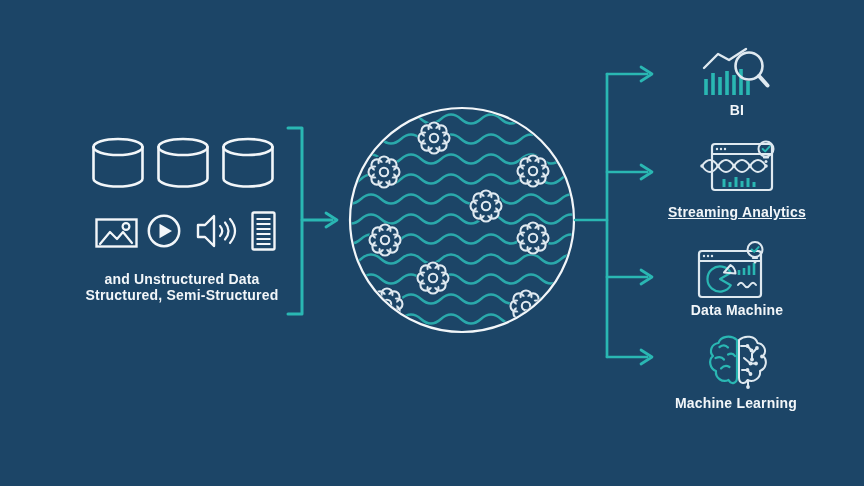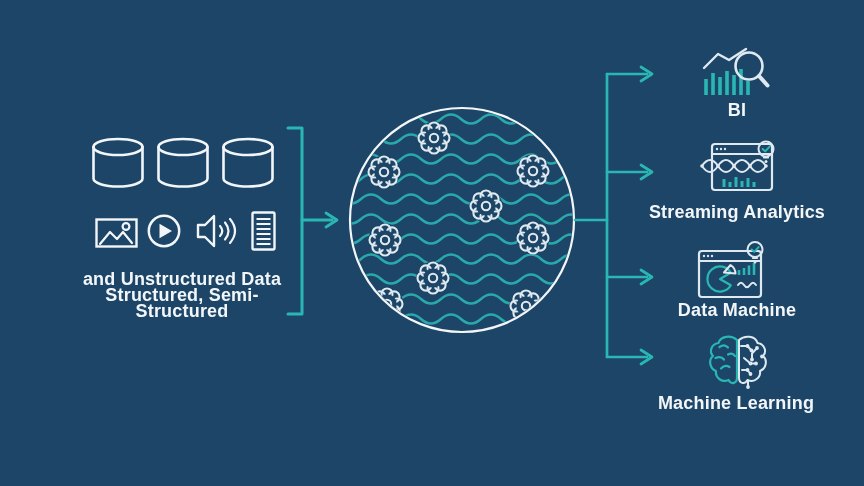--- a/index.html
+++ b/index.html
@@ -13,21 +13,21 @@
   .stage{
     position:relative;width:864px;height:486px;
     background:var(--background);
     font-family:"Liberation Sans",sans-serif;
     overflow:hidden;
   }
   .abs{position:absolute;}
   .label{
     color:var(--white);
     font-weight:700;
-    font-size:18px;
+    font-size:14px;
     line-height:16px;
     text-align:center;
     letter-spacing:.2px;
   }
   svg{display:block;overflow:visible;}
   .st-white{stroke:var(--white);fill:none;}
   .st-light{stroke:var(--icon_light);fill:none;}
   .st-teal{stroke:var(--teal);fill:none;}
   .st-wave{stroke:var(--wave);fill:none;stroke-width:2.4;}
   .fill-white{fill:var(--white);stroke:none;}
@@ -194,21 +194,21 @@
         <path d="M36 48 V38"></path>
       <path d="M42 48 V42"></path>
         <path d="M48 48 V39"></path>
         <path d="M54 48 V43"></path>
     </g>
     <circle cx="66" cy="10" r="7.5" class="st-light" fill="#1c4567" stroke-width="2"></circle>
     <path d="M62.7 10 L65.2 12.4 L69.6 7.6" class="st-teal rnd" stroke-width="2"></path>
     <path d="M63.8 18.5 H68.2" class="st-light rnd" stroke-width="1.8"></path>
     <circle cx="66" cy="22.5" r="1.5" class="fill-light"></circle>
   </svg>
-  <div class="abs label" style="left:647px;top:204px;width:180px;">Streaming Analytics</div>
+  <div class="abs label" style="left:647px;top:204px;width:180px;text-decoration:underline;">Streaming Analytics</div>
 
   <svg class="abs" style="left:693px;top:241px;" width="78" height="60" viewBox="0 0 78 60">
     <rect x="6" y="10" width="62" height="46" rx="3" class="st-light" stroke-width="2.2"></rect>
     <path d="M6 20 H68" class="st-light" stroke-width="1.8"></path>
     <circle cx="11" cy="15" r="1.2" class="fill-light"></circle>
     <circle cx="15" cy="15" r="1.2" class="fill-light"></circle>
     <circle cx="19" cy="15" r="1.2" class="fill-light"></circle>
     <path d="M27 38 L37.8 31.8 A12.5 12.5 0 1 0 37.8 44.2 Z" class="st-teal rnd" stroke-width="2.2"></path>
     <path d="M31 31.5 L37.5 24 A10.5 10.5 0 0 1 42.5 32.5 Z" class="st-light rnd" stroke-width="2"></path>
     <g class="st-teal" stroke-width="2.6">

